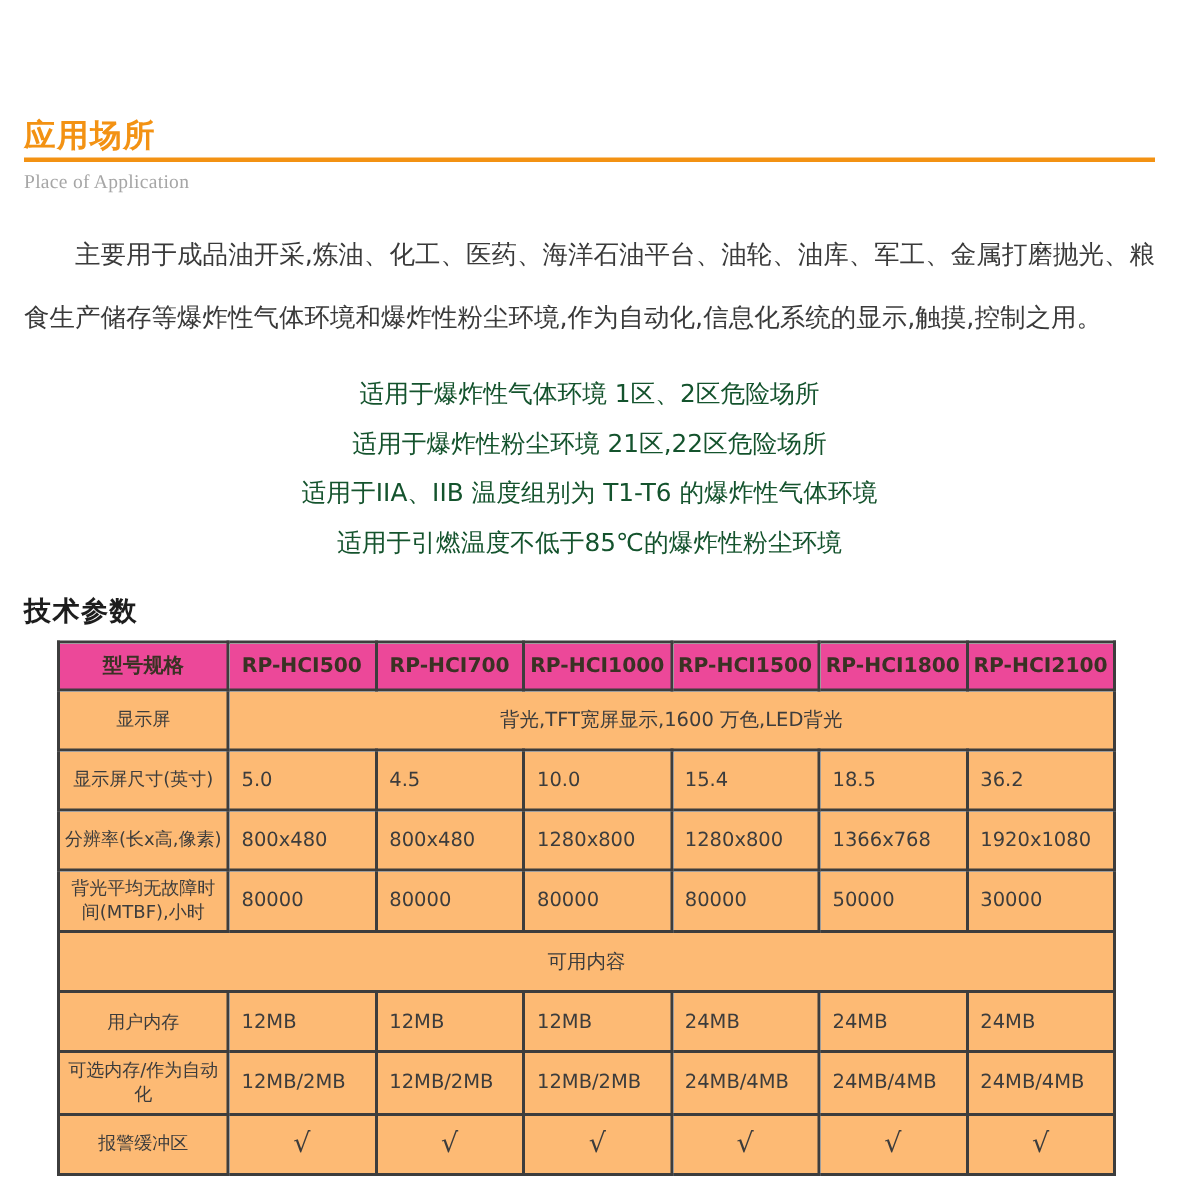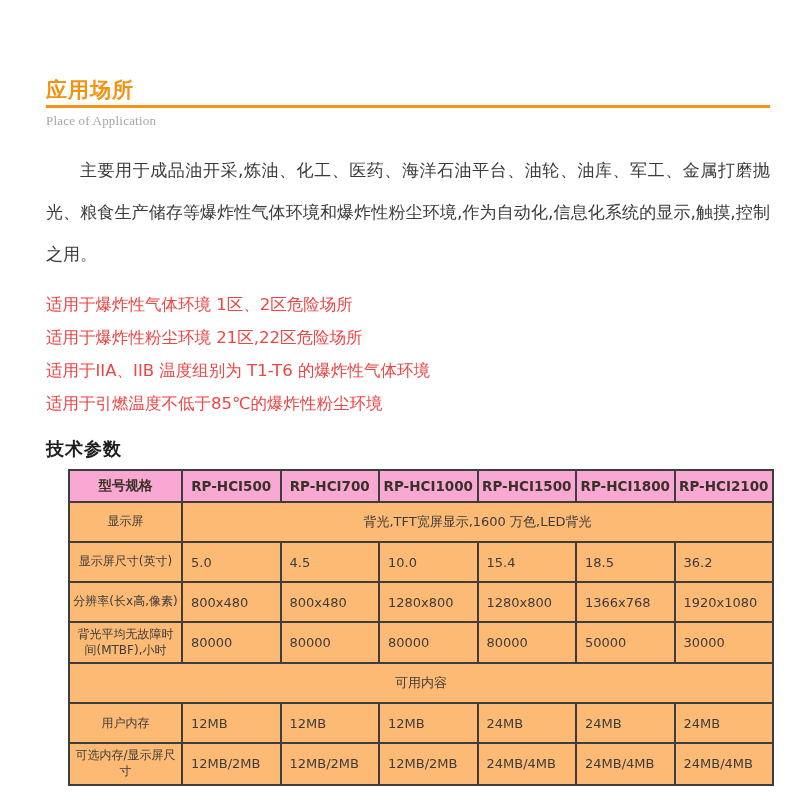--- a/index.html
+++ b/index.html
@@ -3,53 +3,53 @@
 <meta charset="utf-8">
 <style>
   html,body { margin:0; padding:0; background:#ffffff; }
   body {
     width:800px; height:800px; overflow:hidden;
     font-family:"DejaVu Sans","Liberation Sans",sans-serif;
     color:#3c3c3c;
     -webkit-font-smoothing:antialiased;
   }
   .page { position:relative; width:800px; height:800px; background:#fff; }
-  .content { padding:78px 30px 0 46px; }
+  .content { padding:78px 30px 0 16px; }
 
   
   .sec-head { border-bottom:3px solid #f39213; padding-bottom:3px; }
   .sec-title {
     margin:0; font-size:21px; font-weight:bold; color:#f39213;
     letter-spacing:1px; line-height:1.15;
   }
   .sec-sub { margin-top:5px; font-size:13px; color:#a6a6a6; letter-spacing:0.2px;font-family:Liberation Serif, serif; }
 
   
   .para {
     margin-top:20px; font-size:17px; line-height:42px;
     text-align:justify; text-indent:2em; color:#3a3a3a;
   }
   .bullets { margin-top:13px; }
-  .bullet { font-size:16.5px; line-height:33px; color:#ef4444; }
+  .bullet { font-size:16.5px; line-height:33px; color:#14532d;text-align:center; }
 
   
   .tech-title { margin-top:17px; font-size:18px; font-weight:bold; color:#1d1d1d; letter-spacing:1px; }
 
   table.spec {
     margin:8px 0 0 22px; width:706px;
     border-collapse:collapse; table-layout:fixed;
     font-size:13px; color:#3c3c3c;
   }
   table.spec th, table.spec td {
     border:2px solid #3d3d3d; background:#fdba74;
     padding:4px 8px; text-align:left; vertical-align:middle;
     overflow:hidden; white-space:normal; word-break:break-all;
   }
   table.spec thead th {
-    background:#f9a8d4; color:#3a3224; font-weight:bold;
+    background:#ec4899; color:#3a3224; font-weight:bold;
     text-align:center; font-size:13.5px; padding:6px 2px;
     white-space:nowrap;
   }
   table.spec td.label {
     text-align:center; font-size:12px; padding:4px 2px; line-height:1.3;
   }
   table.spec td.span-center { text-align:center; }
   table.spec td.check { text-align:center; font-size:18px; font-weight:400; padding:3px 0; }
   table.spec tr.tall td { height:30px; }
 </style>
@@ -134,25 +134,34 @@
           <tr class="tall">
             <td class="label">用户内存</td>
             <td>12MB</td>
             <td>12MB</td>
             <td>12MB</td>
             <td>24MB</td>
             <td>24MB</td>
             <td>24MB</td>
           </tr>
           <tr class="tall">
-            <td class="label">可选内存/显示屏尺寸</td>
+            <td class="label">可选内存/作为自动化</td>
             <td>12MB/2MB</td>
             <td>12MB/2MB</td>
             <td>12MB/2MB</td>
             <td>24MB/4MB</td>
             <td>24MB/4MB</td>
             <td>24MB/4MB</td>
+          </tr>
+          <tr class="tall">
+            <td class="label">报警缓冲区</td>
+            <td class="check">√</td>
+            <td class="check">√</td>
+            <td class="check">√</td>
+            <td class="check">√</td>
+            <td class="check">√</td>
+            <td class="check">√</td>
           </tr>
         </tbody>
     </table>
 
   </div>
 </div>
 
 </body></html>

